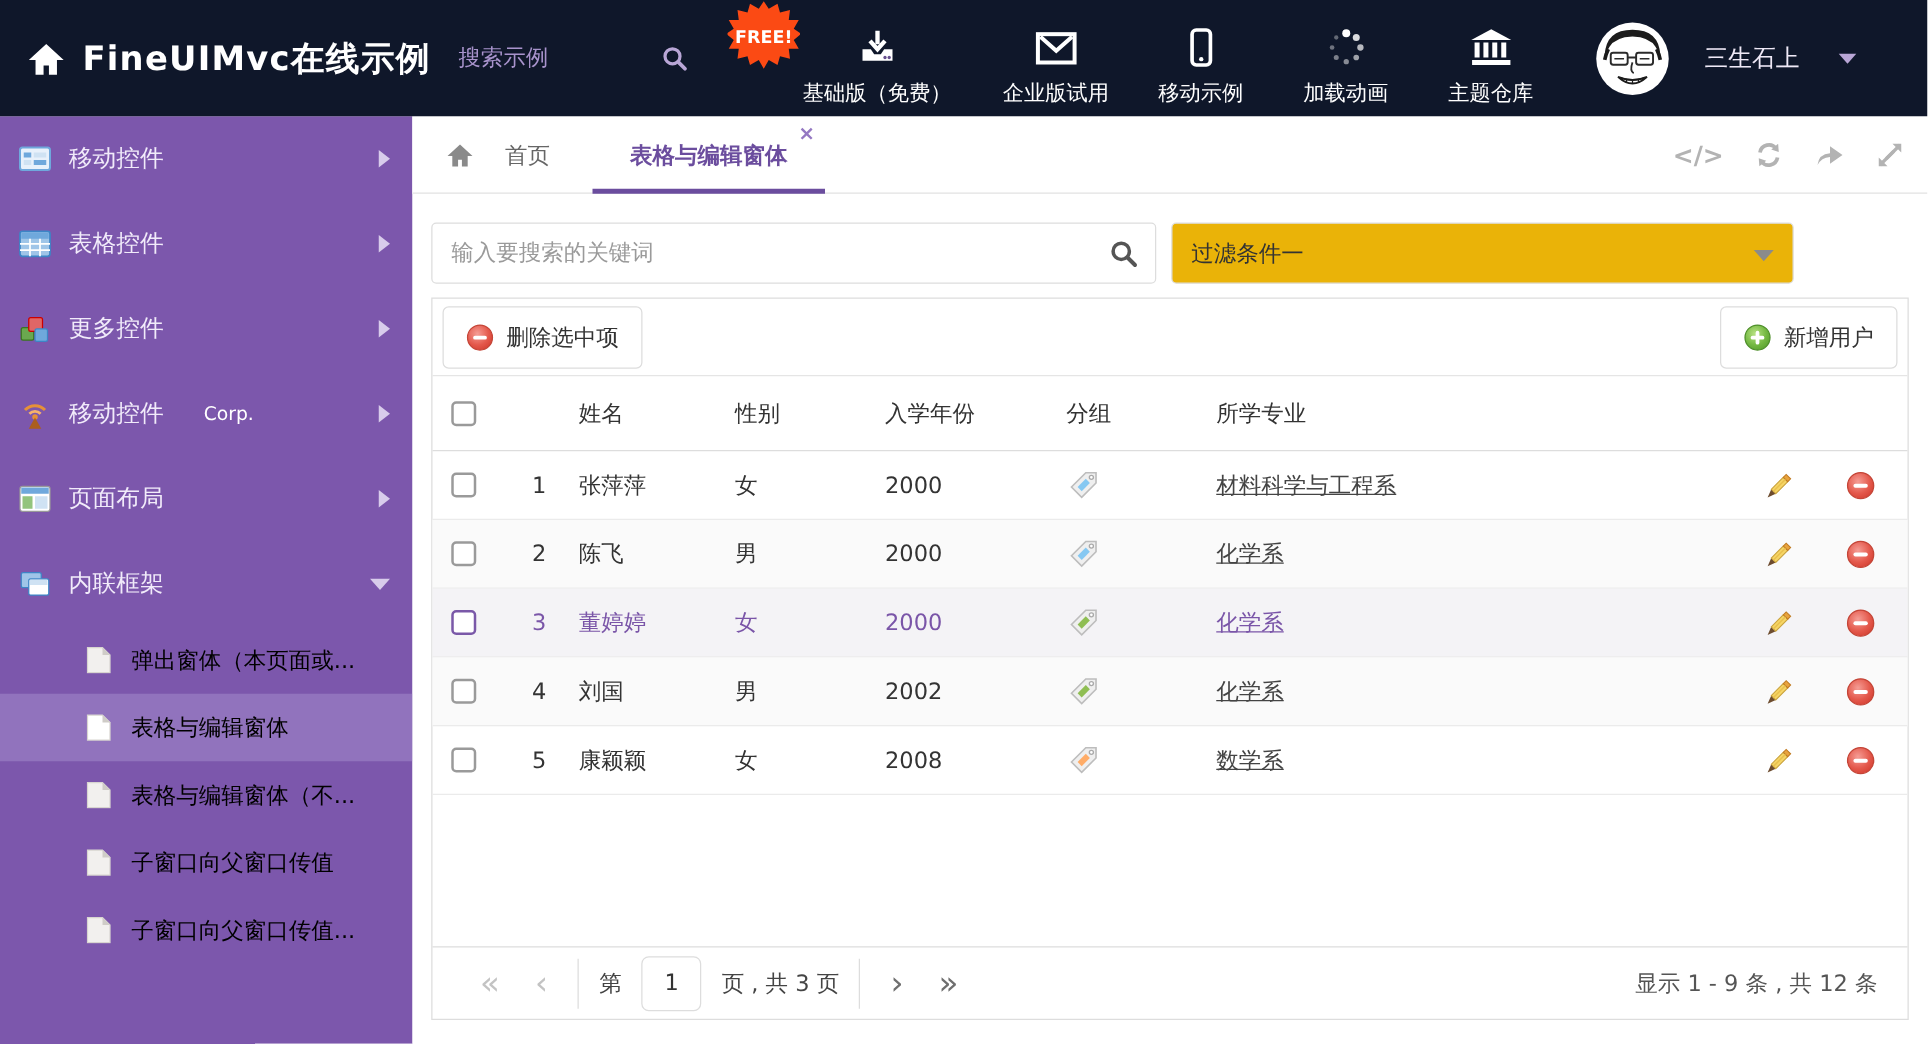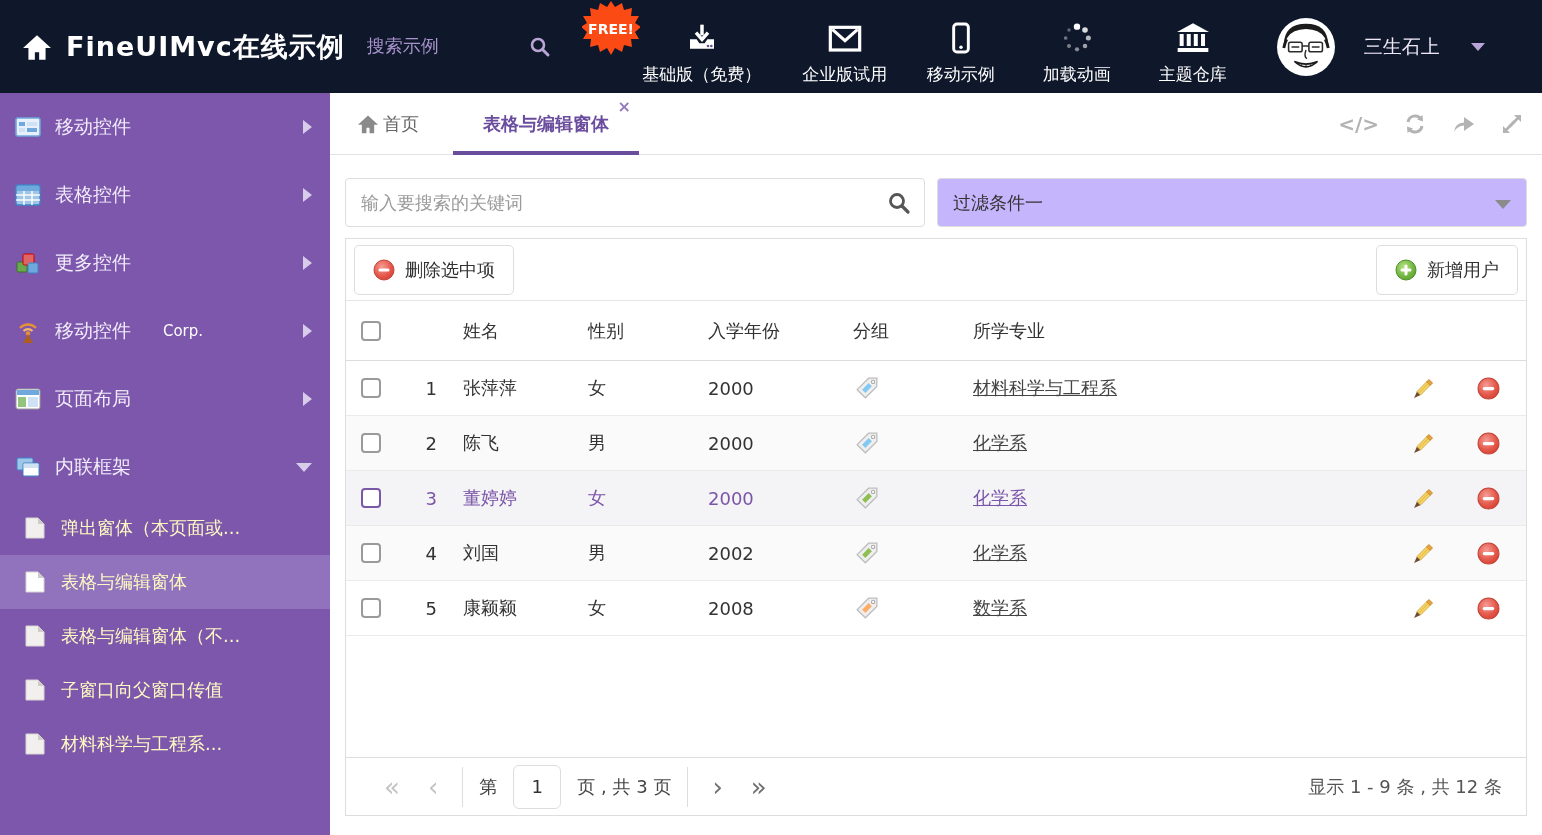--- a/index.html
+++ b/index.html
@@ -26,46 +26,46 @@
   .caret-down { width:0; height:0; border-left:7px solid transparent; border-right:7px solid transparent; border-top:8px solid #b9a6d6; margin-left:2px; }
 
   
   .sidebar { position:absolute; left:0; top:93px; width:330px; height:742px; background:#7c57ac; overflow:hidden; }
   .side-item { height:68px; display:flex; align-items:center; padding:0 18px 0 15px; color:#f1ebfa; cursor:pointer; position:relative; }
   .side-item .s-icon { width:26px; height:26px; margin-right:14px; flex:none; }
   .side-item .s-label { font-size:19px; flex:1; white-space:nowrap; }
   .badge-corp { color:#ffffff; font-size:15px; margin-left:8px; }
   .arr-right { width:0; height:0; border-top:7px solid transparent; border-bottom:7px solid transparent; border-left:9px solid #d8cceb; }
   .arr-down { width:0; height:0; border-left:8px solid transparent; border-right:8px solid transparent; border-top:9px solid #d8cceb; }
-  .side-children .side-child { height:54px; display:flex; align-items:center; padding-left:25px; color:#fef9c3; cursor:pointer; }
+  .side-children .side-child { height:54px; display:flex; align-items:center; padding-left:69px; color:#000000; cursor:pointer; }
   .side-child .c-icon { width:20px; height:22px; margin-right:16px; flex:none; }
   .side-child .c-label { font-size:18px; white-space:nowrap; overflow:hidden; }
   .side-child.selected { background:#9173bd; }
 
   
   .main { position:absolute; left:330px; top:93px; width:1212px; height:742px; background:#fff; }
 
   
   .tabbar { height:62px; border-bottom:1px solid #e2e2e2; display:flex; align-items:stretch; padding-left:15px; position:relative; background:#fff; }
-  .tab { display:flex; align-items:center; gap:4px; padding:0 12px; color:#666; cursor:pointer; position:relative; font-size:18px; }
+  .tab { display:flex; align-items:center; gap:25px; padding:0 12px; color:#666; cursor:pointer; position:relative; font-size:18px; }
   .tab.home { margin-right:22px; }
   .tab.active { color:#6b4d9e; font-weight:bold; padding:0 30px; }
   .tab.active::after { content:""; position:absolute; left:0; right:0; bottom:-1px; height:4px; background:#6b4d9e; }
   .tab-close { position:absolute; right:8px; top:6px; font-size:16px; font-weight:bold; color:#9478c2; line-height:1; cursor:pointer; }
   .tab-tools { position:absolute; right:18px; top:0; height:62px; display:flex; align-items:center; gap:24px; }
   .tool-icon { cursor:pointer; display:flex; align-items:center; }
 
   
   .content { padding:23px 15px 0 15px; }
   .filter-row { display:flex; gap:12px; }
   .search-box { position:relative; width:580px; height:49px;border-radius:14px; }
   .search-box input { width:100%; height:100%; border:1px solid #ddd; border-radius:4px; padding:0 48px 0 15px; font-size:18px; color:#333; outline:none; font-family:inherit; }
   .search-box input::placeholder { color:#9a9a9a; }
   .search-box .mag { position:absolute; right:14px; top:13px; }
-  .dropdown { position:relative; width:590px; height:49px; border:1px solid #ddd; border-radius:4px; display:flex; align-items:center; padding:0 40px 0 15px; font-size:18px; color:#333; cursor:pointer; background:#c4b5fd; }
+  .dropdown { position:relative; width:498px; height:49px; border:1px solid #ddd; border-radius:4px; display:flex; align-items:center; padding:0 40px 0 15px; font-size:18px; color:#333; cursor:pointer; background:#eab308; }
   .dropdown .dd-caret { position:absolute; right:15px; top:21px; width:0; height:0; border-left:8px solid transparent; border-right:8px solid transparent; border-top:9px solid #8b8b8b; }
 
   
   .grid-panel { margin-top:11px; width:1182px; height:578px; border:1px solid #ddd; position:relative; background:#fff; }
   .grid-toolbar { height:62px; display:flex; align-items:center; justify-content:space-between; padding:0 8px; border-bottom:1px solid #e5e5e5; }
   .btn { display:flex; align-items:center; gap:10px; border:1px solid #ddd; border-radius:5px; background:#fff; height:50px; padding:0 18px; font-size:18px; color:#333; cursor:pointer; font-family:inherit; }
 
   .tgrid { width:100%; }
   .trow, .thead { display:grid; grid-template-columns:50px 55px 125px 120px 145px 120px 1fr 55px 75px; align-items:center; }
   .thead { height:60px; border-bottom:1px solid #ddd; font-size:18px; color:#333; }
@@ -300,21 +300,21 @@
           <path d="M1 1 h12 l6 6 v14 h-18 z" fill="#f2f0ee" stroke="#d8d5d0"></path>
           <path d="M13 1 l6 6 h-6 z" fill="#cfccc7"></path>
         </svg>
       <span class="c-label">子窗口向父窗口传值</span>
     </div>
     <div class="side-child">
       <svg class="c-icon" viewBox="0 0 20 22">
           <path d="M1 1 h12 l6 6 v14 h-18 z" fill="#f2f0ee" stroke="#d8d5d0"></path>
           <path d="M13 1 l6 6 h-6 z" fill="#cfccc7"></path>
         </svg>
-      <span class="c-label">材料科学与工程系...</span>
+      <span class="c-label">子窗口向父窗口传值...</span>
     </div>
   </div>
 </div>
 
 <div class="main">
 
   <div class="tabbar">
     <div class="tab home">
       <svg width="22" height="20" viewBox="0 0 28 26">
           <path d="M14 2 L27 14 H22 V25 H16 V18 H12 V25 H6 V14 H1 Z" fill="#8a8a8a"></path>

